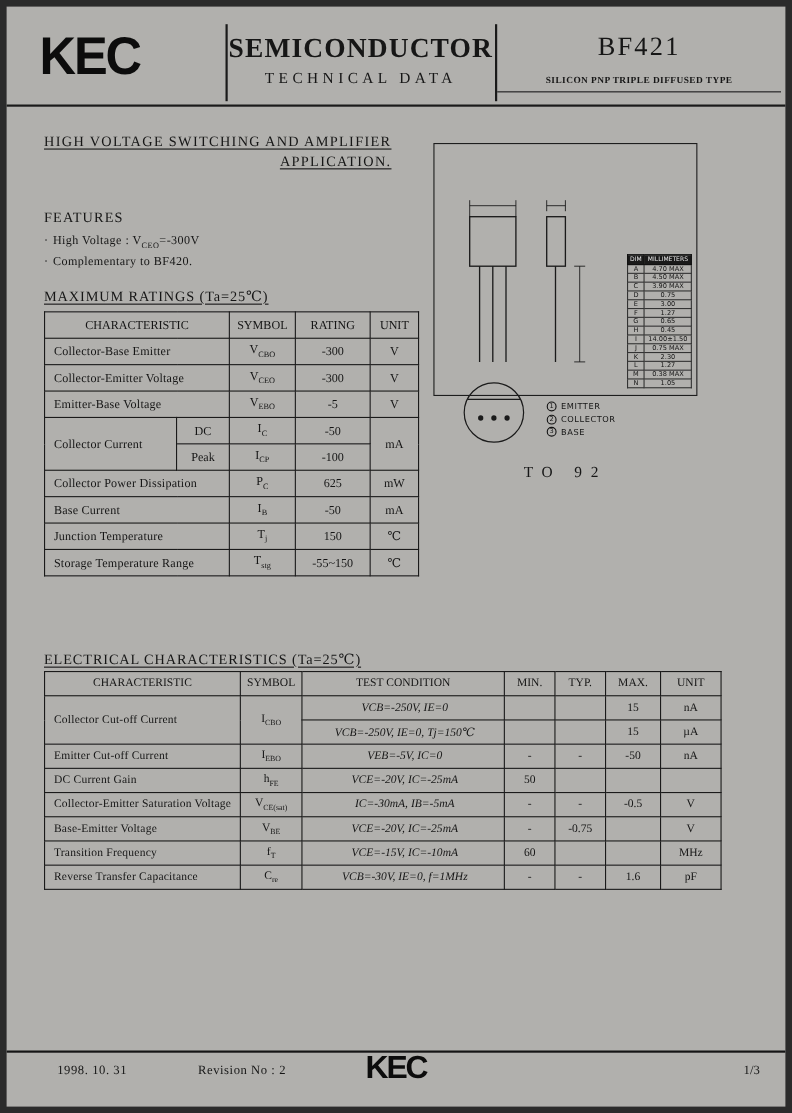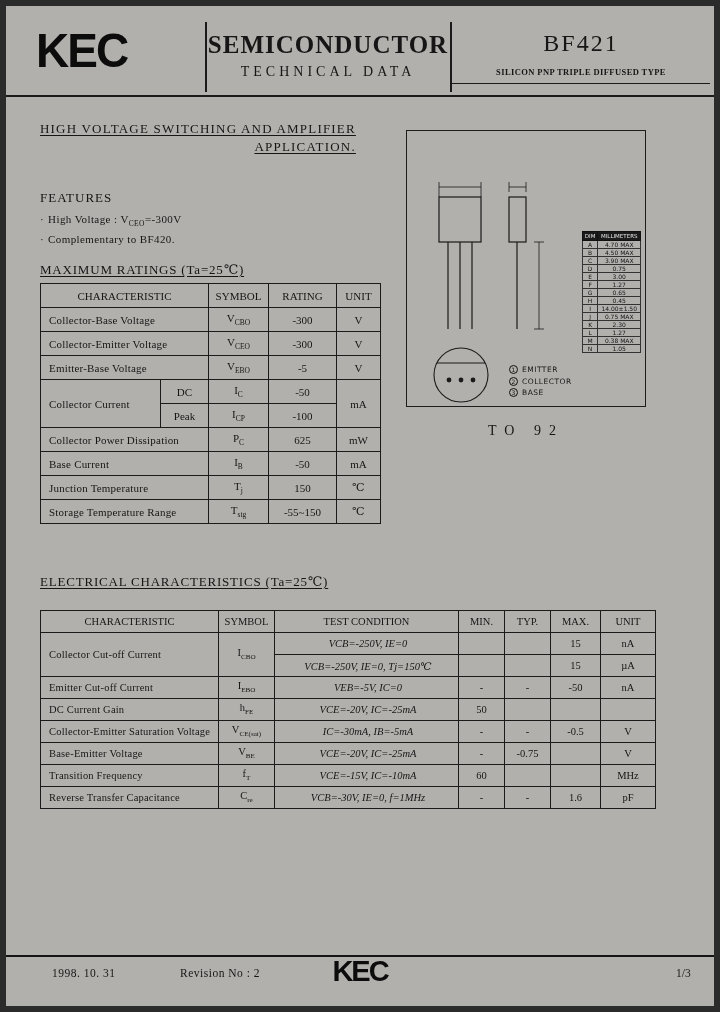--- a/index.html
+++ b/index.html
@@ -27,35 +27,35 @@
 
   
   .app-text { left:40px; top:120px; font-size:13px; letter-spacing:1.2px; line-height:17.5px; }
   .app-text div { text-decoration:underline; text-underline-offset:2px;text-align:right; }
   .features { left:40px; top:190px; }
   .feat-heading { font-size:13px; letter-spacing:1px; margin-bottom:6px; }
   .feat-item { font-size:11px; letter-spacing:0.4px; line-height:14.5px; }
   .feat-item .bullet { margin-right:4px; }
   .heading { font-size:13px; letter-spacing:0.8px; text-decoration:underline; text-underline-offset:2px; }
   .mr-heading { left:40px; top:262px; }
-  .ec-heading { left:40px; top:574px;text-align:right; }
+  .ec-heading { left:40px; top:592px;text-align:right; }
 
   
   table.data { border-collapse:collapse; border:1.5px solid #111; table-layout:fixed; }
   table.data th, table.data td { border:1px solid #1a1a1a; font-weight:normal; }
   .mr-table { left:40px; top:283px; }
   .mr-table th, .mr-table td { font-size:11px; height:24px; padding:0 4px; text-align:center; }
   .ec-table { left:40px; top:610px; }
   .ec-table th, .ec-table td { font-size:10.5px; height:22px; padding:0 3px; text-align:center; }
   td.c { text-align:left !important; padding-left:8px !important; letter-spacing:0.2px; }
   td.cond { text-align:center; padding-left:6px !important;font-style:italic; }
   sub { font-size:68%; }
 
   
-  .pkg-box { left:406px; top:130px; width:240px; height:277px; border:1.2px solid #1d1d1d; }
+  .pkg-box { left:394px; top:130px; width:240px; height:230px; border:1.2px solid #1d1d1d; }
   .pkg-svg { left:2px; top:16px; }
   .dim-table { position:absolute; right:4px; top:100px; border-collapse:collapse;
                font-family:"DejaVu Sans",sans-serif; }
   .dim-table th { background:#1a1a1a; color:#e6e6e6; font-size:5.5px; font-weight:normal; padding:1px 2px; border:1px solid #111; }
   .dim-table td { border:1px solid #333; font-size:6px; padding:0 3px; height:8px; text-align:center; white-space:nowrap; }
   .pin-legend { position:absolute; left:102px; top:234px; }
   .pin-row { display:flex; align-items:center; margin-bottom:2.5px; }
   .pin-num { width:9px; height:9px; border:1px solid #111; border-radius:50%; font-size:6px; line-height:8px;
              text-align:center; margin-right:4px; font-family:"DejaVu Sans",sans-serif; flex:0 0 auto; }
   .pin-name { font-size:7.5px; letter-spacing:0.5px; font-family:"DejaVu Sans",sans-serif; }
@@ -115,21 +115,21 @@
         <col style="width:44px">
       </colgroup>
     <tbody>
         <tr>
       <th colspan="2">CHARACTERISTIC</th>
       <th>SYMBOL</th>
       <th>RATING</th>
       <th>UNIT</th>
     </tr>
     <tr>
-      <td colspan="2" class="c">Collector-Base Voltage</td>
+      <td colspan="2" class="c">Collector-Base Emitter</td>
       <td><span>V</span><sub>CBO</sub></td>
       <td>-300</td>
       <td>V</td>
     </tr>
     <tr>
       <td colspan="2" class="c">Collector-Emitter Voltage</td>
       <td><span>V</span><sub>CEO</sub></td>
       <td>-300</td>
       <td>V</td>
     </tr>

